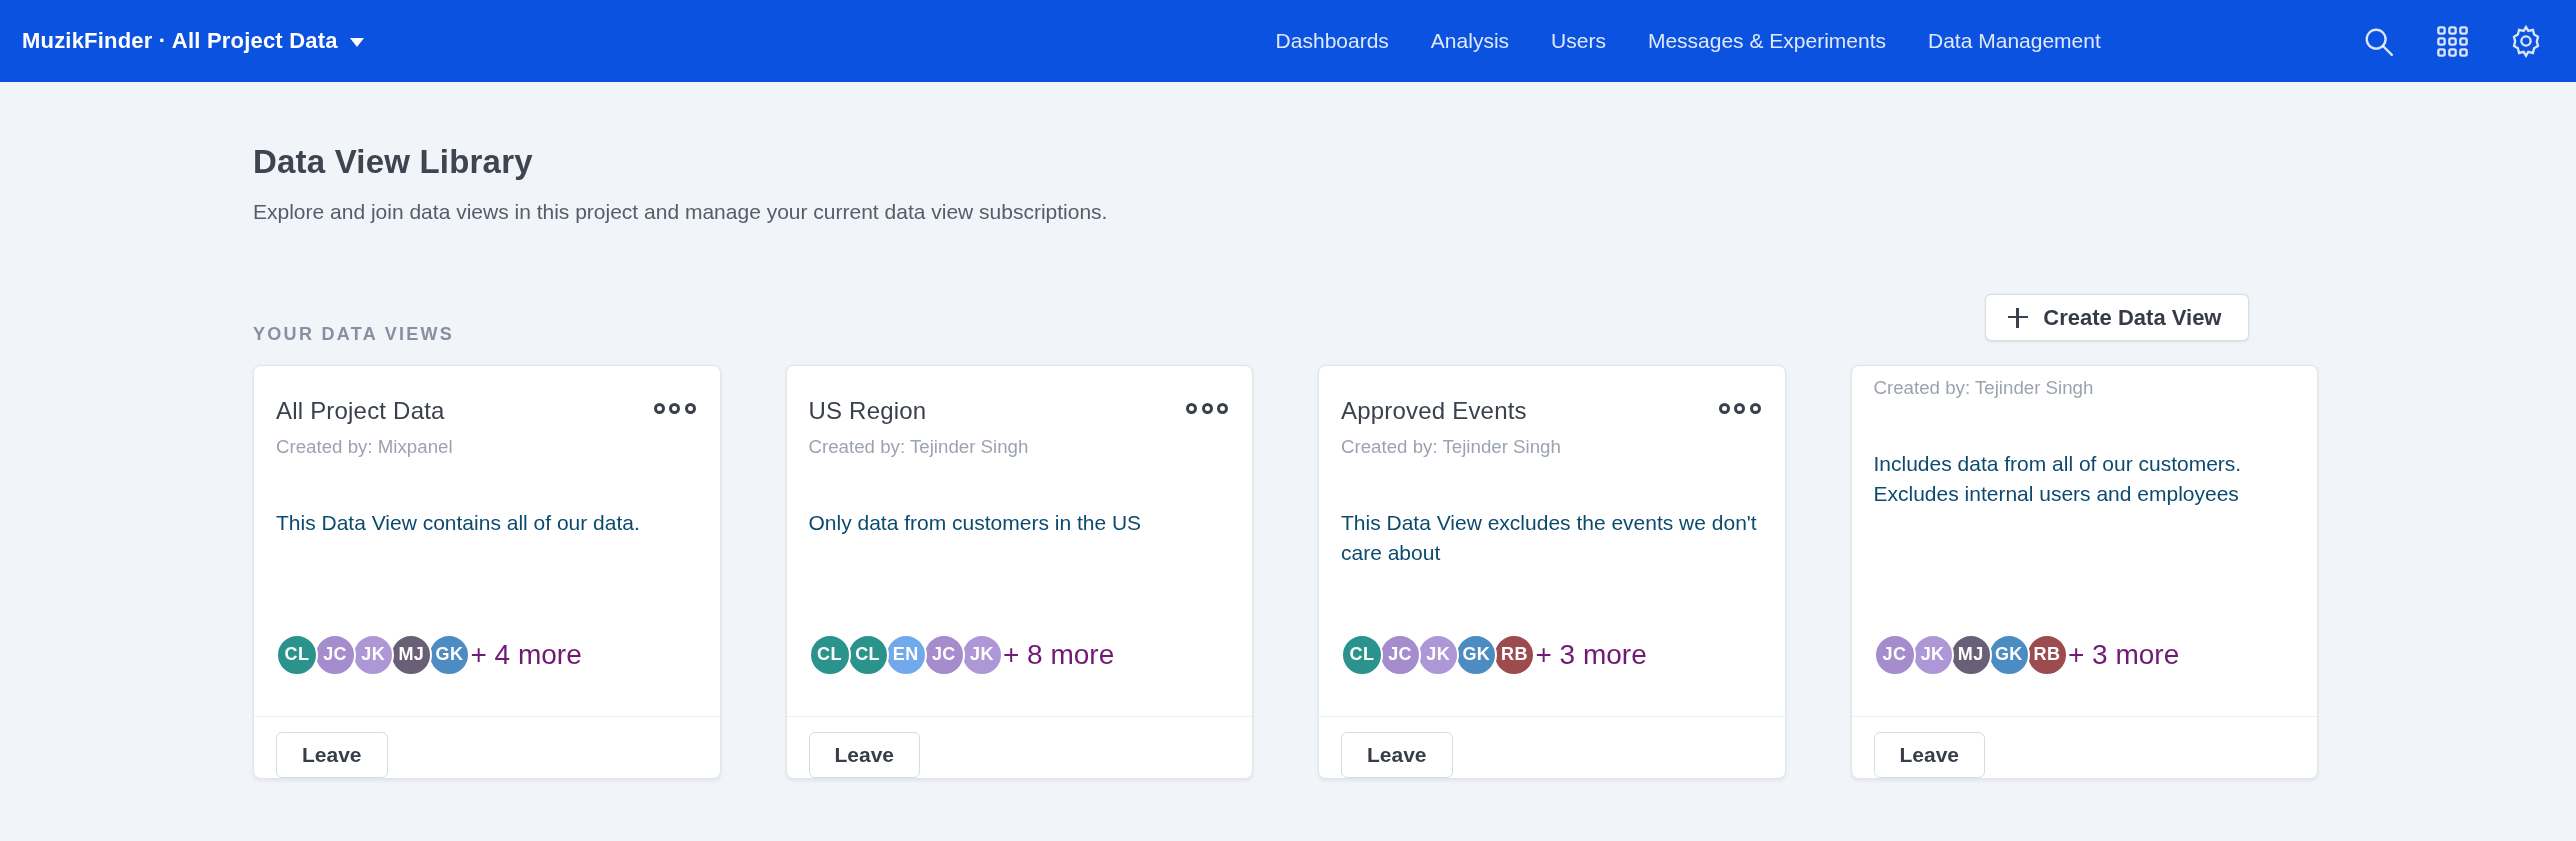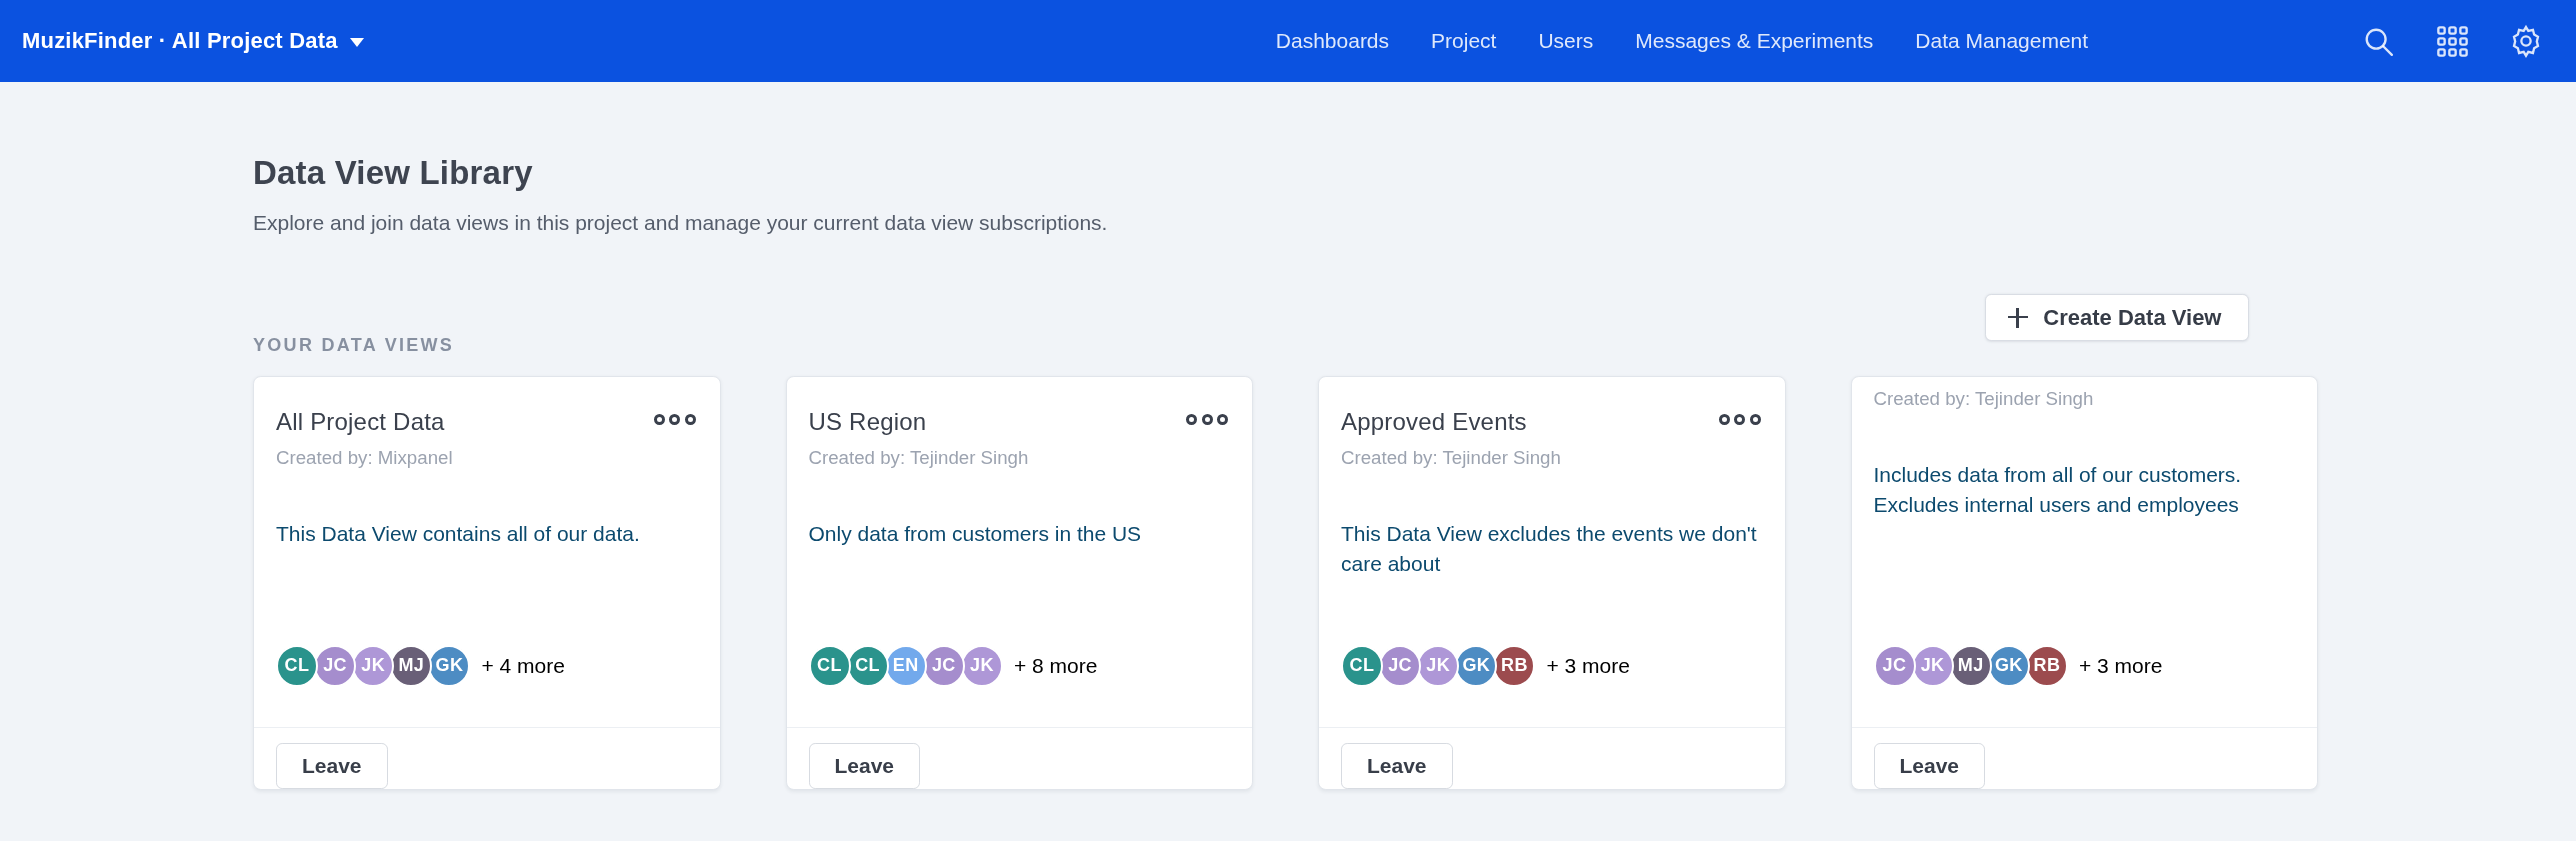--- a/index.html
+++ b/index.html
@@ -61,21 +61,21 @@
     gap:40px;
   }
   .top-icons .icon-btn {
     width:34px; height:34px;
     display:flex; align-items:center; justify-content:center;
     cursor:pointer;
   }
   .top-icons svg { display:block; }
 
   
-  .main { position:relative; padding:11px 258px 0 253px; }
+  .main { position:relative; padding:0 258px 0 253px; }
   .page-title {
     padding-top:61px;
     font-size:33px;
     font-weight:700;
     color:#3E4450;
     letter-spacing:0.2px;
   }
   .page-subtitle {
     margin-top:18.7px;
     font-size:21px;
@@ -187,23 +187,22 @@
     align-items:center;
     justify-content:center;
     letter-spacing:0.4px;
     flex-shrink:0;
   }
   .avatar + .avatar { margin-left:-3.9px; }
   .avatar:nth-child(1){ z-index:5; } .avatar:nth-child(2){ z-index:4; }
   .avatar:nth-child(3){ z-index:3; } .avatar:nth-child(4){ z-index:2; }
   .avatar:nth-child(5){ z-index:1; }
   .more-label {
-    margin-left:11px;
-    font-size:21px;
-    color:#000000;
+    font-size:28px;
+    color:#701a75;
   }
   .card-divider { border-top:0.8px solid #ECEFF3; }
   .card-footer { padding:15px 22px 0 22px; }
   .leave-btn {
     height:46px;
     padding:0 25px;
     background:#FFFFFF;
     border:0.8px solid #D7DBE1;
     border-radius:6.2px;
     font-family:"Liberation Sans", sans-serif;
@@ -217,21 +216,21 @@
 <body>
 
 <header class="topbar">
   <div class="brand">
     <span>MuzikFinder · All Project Data</span>
     <span class="caret-down"></span>
   </div>
 
   <nav class="topnav">
     <span class="nav-item">Dashboards</span>
-    <span class="nav-item">Project</span>
+    <span class="nav-item">Analysis</span>
     <span class="nav-item">Users</span>
     <span class="nav-item">Messages &amp; Experiments</span>
     <span class="nav-item">Data Management</span>
   </nav>
 
   <div class="top-icons">
     <span class="icon-btn">
       <svg width="33" height="33" viewBox="0 0 42 42" fill="none" stroke="rgba(255,255,255,0.85)" stroke-width="3">
         <circle cx="18" cy="18" r="12"></circle>
         <line x1="27" y1="27" x2="38" y2="38" stroke-linecap="round"></line>

